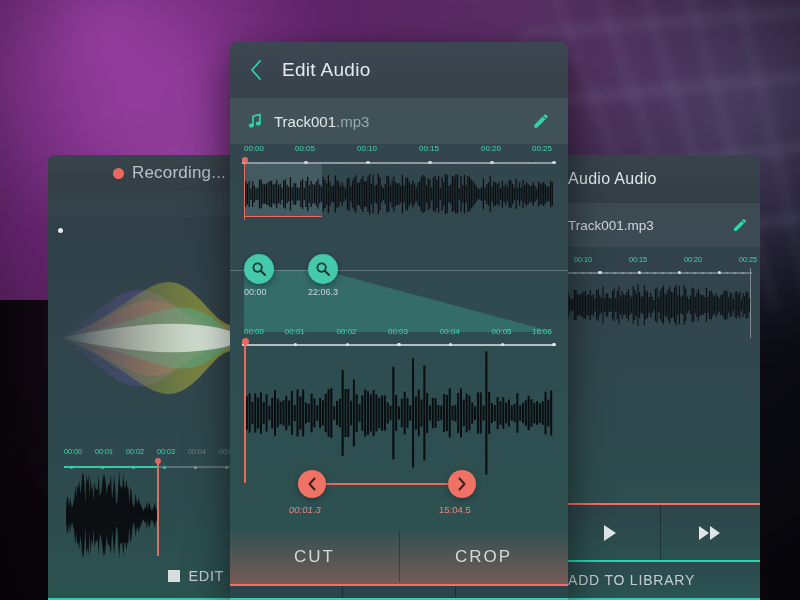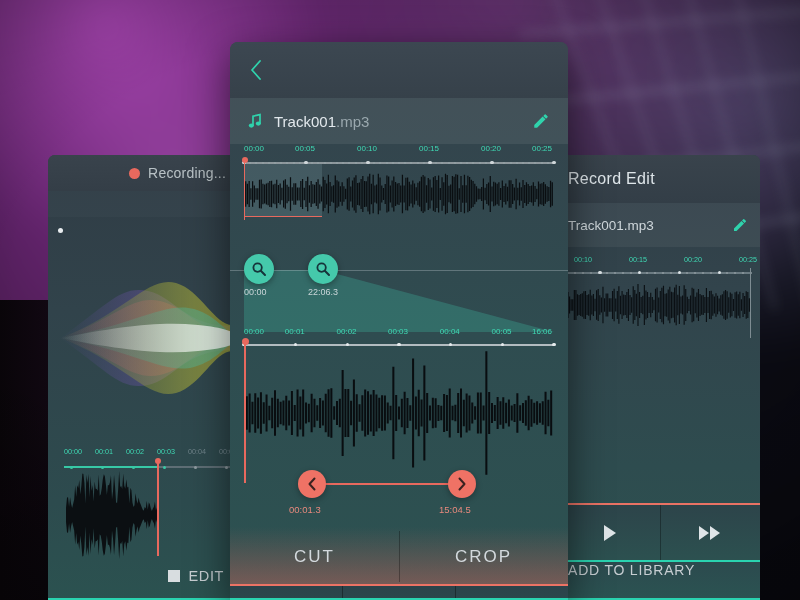--- a/index.html
+++ b/index.html
@@ -42,21 +42,21 @@
     position:absolute; inset:0;
     background:linear-gradient(180deg,#2f3b44 0%, #31424a 35%, #2d4b4e 75%, #२b5350 100%);
     background:linear-gradient(180deg,#303c45 0%, #31434b 35%, #2d4b4e 78%, #2b5250 100%);
   }
   .lcard-head {
     position:relative; height:36px;
     background:linear-gradient(180deg,#39434c 0%,#343e47 100%);
     display:flex; align-items:center; justify-content:flex-end; padding-right:14px; gap:8px;
   }
   .rec-dot { width:11px; height:11px; border-radius:50%; background:#e8695e; }
-  .rec-label { color:#b9c2c6; font-size:14px; letter-spacing:.2px; }
+  .rec-label { color:#b9c2c6; font-size:17px; letter-spacing:.2px; }
   .lcard-sub { position:relative; height:26px; background:rgba(255,255,255,.025); }
 
   
   .siri { position:absolute; left:0; top:110px; width:192px; height:150px; }
   .siri-dot { position:absolute; left:10px; top:73px; width:5px; height:5px; border-radius:50%; background:#e9edf0; }
 
   
   .l-ruler { position:absolute; left:16px; top:292px; width:176px; height:12px; }
   .l-tick-label { position:absolute; font-size:7.2px; color:#3fd9b4; top:0; }
   .l-tick-label.dim { color:#6f8289; }
@@ -94,21 +94,21 @@
   .r-edit { position:absolute; left:0; right:0; top:300px; height:48px;
             display:flex; align-items:center; justify-content:center;
             background:linear-gradient(180deg, rgba(232,105,94,0) 0%, rgba(232,105,94,.34) 100%); }
   .r-edit-label { color:#c9d0d4; font-size:14.5px; letter-spacing:1.2px; }
   .r-edit-line { position:absolute; left:0; right:0; top:348px; height:1.6px; background:#ea7264; }
   .r-transport { position:absolute; left:0; right:0; top:350px; height:56px; display:flex;
                  background:linear-gradient(180deg,#2d444a 0%, #2c5150 100%); }
   .r-tbtn { flex:1; display:flex; align-items:center; justify-content:center; border-right:1px solid rgba(0,0,0,.32); }
   .r-tbtn:last-child { border-right:none; }
   .r-tline { position:absolute; left:0; right:0; top:405px; height:1.8px; background:#2ad3b0; }
-  .r-add { position:absolute; left:0; right:0; top:407px; bottom:2px; display:flex; padding-left:8px;
+  .r-add { position:absolute; left:0; right:0; top:407px; bottom:2px; display:flex; align-items:center; padding-left:8px;
            background:linear-gradient(180deg,#2c4a4e 0%,#2b5352 100%); }
   .r-add-label { color:#c7ced2; font-size:14px; letter-spacing:.8px; }
   .r-bottomline { position:absolute; left:0; right:0; bottom:0; height:2px; background:#2ad3b0; }
 
   
   #modal { position:absolute; left:230px; top:42px; width:338px; height:558px;
            border-radius:8px 8px 0 0; overflow:hidden;
            box-shadow:0 12px 40px rgba(0,0,0,.55); }
   .m-bg { position:absolute; inset:0; background:linear-gradient(180deg,#36424b 0%,#33454d 18%,#2f4c50 52%,#2c5251 100%); }
 
@@ -263,21 +263,21 @@
     <span class="stop-sq"></span>
     <span class="stop-label">EDIT</span>
   </div>
   <div class="l-bottomline"></div>
 </div>
 
 <div class="card" id="card-right">
   <div class="rcard-bg"></div>
 
   <div class="rcard-head">
-    <span class="rcard-title">Record Edit</span>
+    <span class="rcard-title">Audio Audio</span>
   </div>
 
   <div class="rcard-file">
     <span class="rcard-fname">Track001.mp3</span>
     <svg class="pencil" viewBox="0 0 24 24">
       <path d="M3 17.2V21h3.8L18 9.8l-3.8-3.8L3 17.2z M20.7 7.1a1 1 0 0 0 0-1.4l-2.4-2.4a1 1 0 0 0-1.4 0l-1.9 1.9 3.8 3.8 1.9-1.9z" fill="#2fd3ac"></path>
     </svg>
   </div>
 
   <div class="r-ruler">
@@ -341,20 +341,21 @@
   <div class="r-bottomline"></div>
 </div>
 
 <div id="modal">
   <div class="m-bg"></div>
 
   <div class="m-head">
     <svg class="m-back" viewBox="0 0 12 20">
       <path d="M10 1 L2 10 L10 19" fill="none" stroke="#2fd3ac" stroke-width="1.8" stroke-linecap="round" stroke-linejoin="round"></path>
     </svg>
+    <span class="m-title">Edit Audio</span>
   </div>
 
   <div class="m-file">
     <svg class="note-icon" viewBox="0 0 14 16">
       <path d="M5 12.4V3.2l7-1.6v8.8" fill="none" stroke="#2fd3ac" stroke-width="1.7" stroke-linecap="round"></path>
       <ellipse cx="3.3" cy="12.6" rx="2.5" ry="2.1" fill="#2fd3ac"></ellipse>
       <ellipse cx="10.3" cy="10.6" rx="2.5" ry="2.1" fill="#2fd3ac"></ellipse>
     </svg>
     <span class="m-fname">
       <span>Track001</span><span class="m-fext">.mp3</span>
@@ -478,21 +479,21 @@
   <div class="det-play">
     <div class="det-play-knob"></div>
   </div>
 
   <div class="crop-line"></div>
   <div class="chandle" style="left:68px; top:428px;">
     <svg width="12" height="14" viewBox="0 0 12 14">
       <path d="M8.5 1.5 L3.5 7 L8.5 12.5" fill="none" stroke="#3b2220" stroke-width="2" stroke-linecap="round" stroke-linejoin="round"></path>
     </svg>
   </div>
-  <div class="clabel" style="left:59px; top:462px;">00:01.3</div>
+  <div class="clabel" style="left:59px; top:462px;font-style:italic;">00:01.3</div>
 
   <div class="chandle" style="left:218px; top:428px;">
     <svg width="12" height="14" viewBox="0 0 12 14">
       <path d="M3.5 1.5 L8.5 7 L3.5 12.5" fill="none" stroke="#3b2220" stroke-width="2" stroke-linecap="round" stroke-linejoin="round"></path>
     </svg>
   </div>
   <div class="clabel" style="left:209px; top:462px;">15:04.5</div>
 
   <div class="m-actions">
     <div class="m-act">

